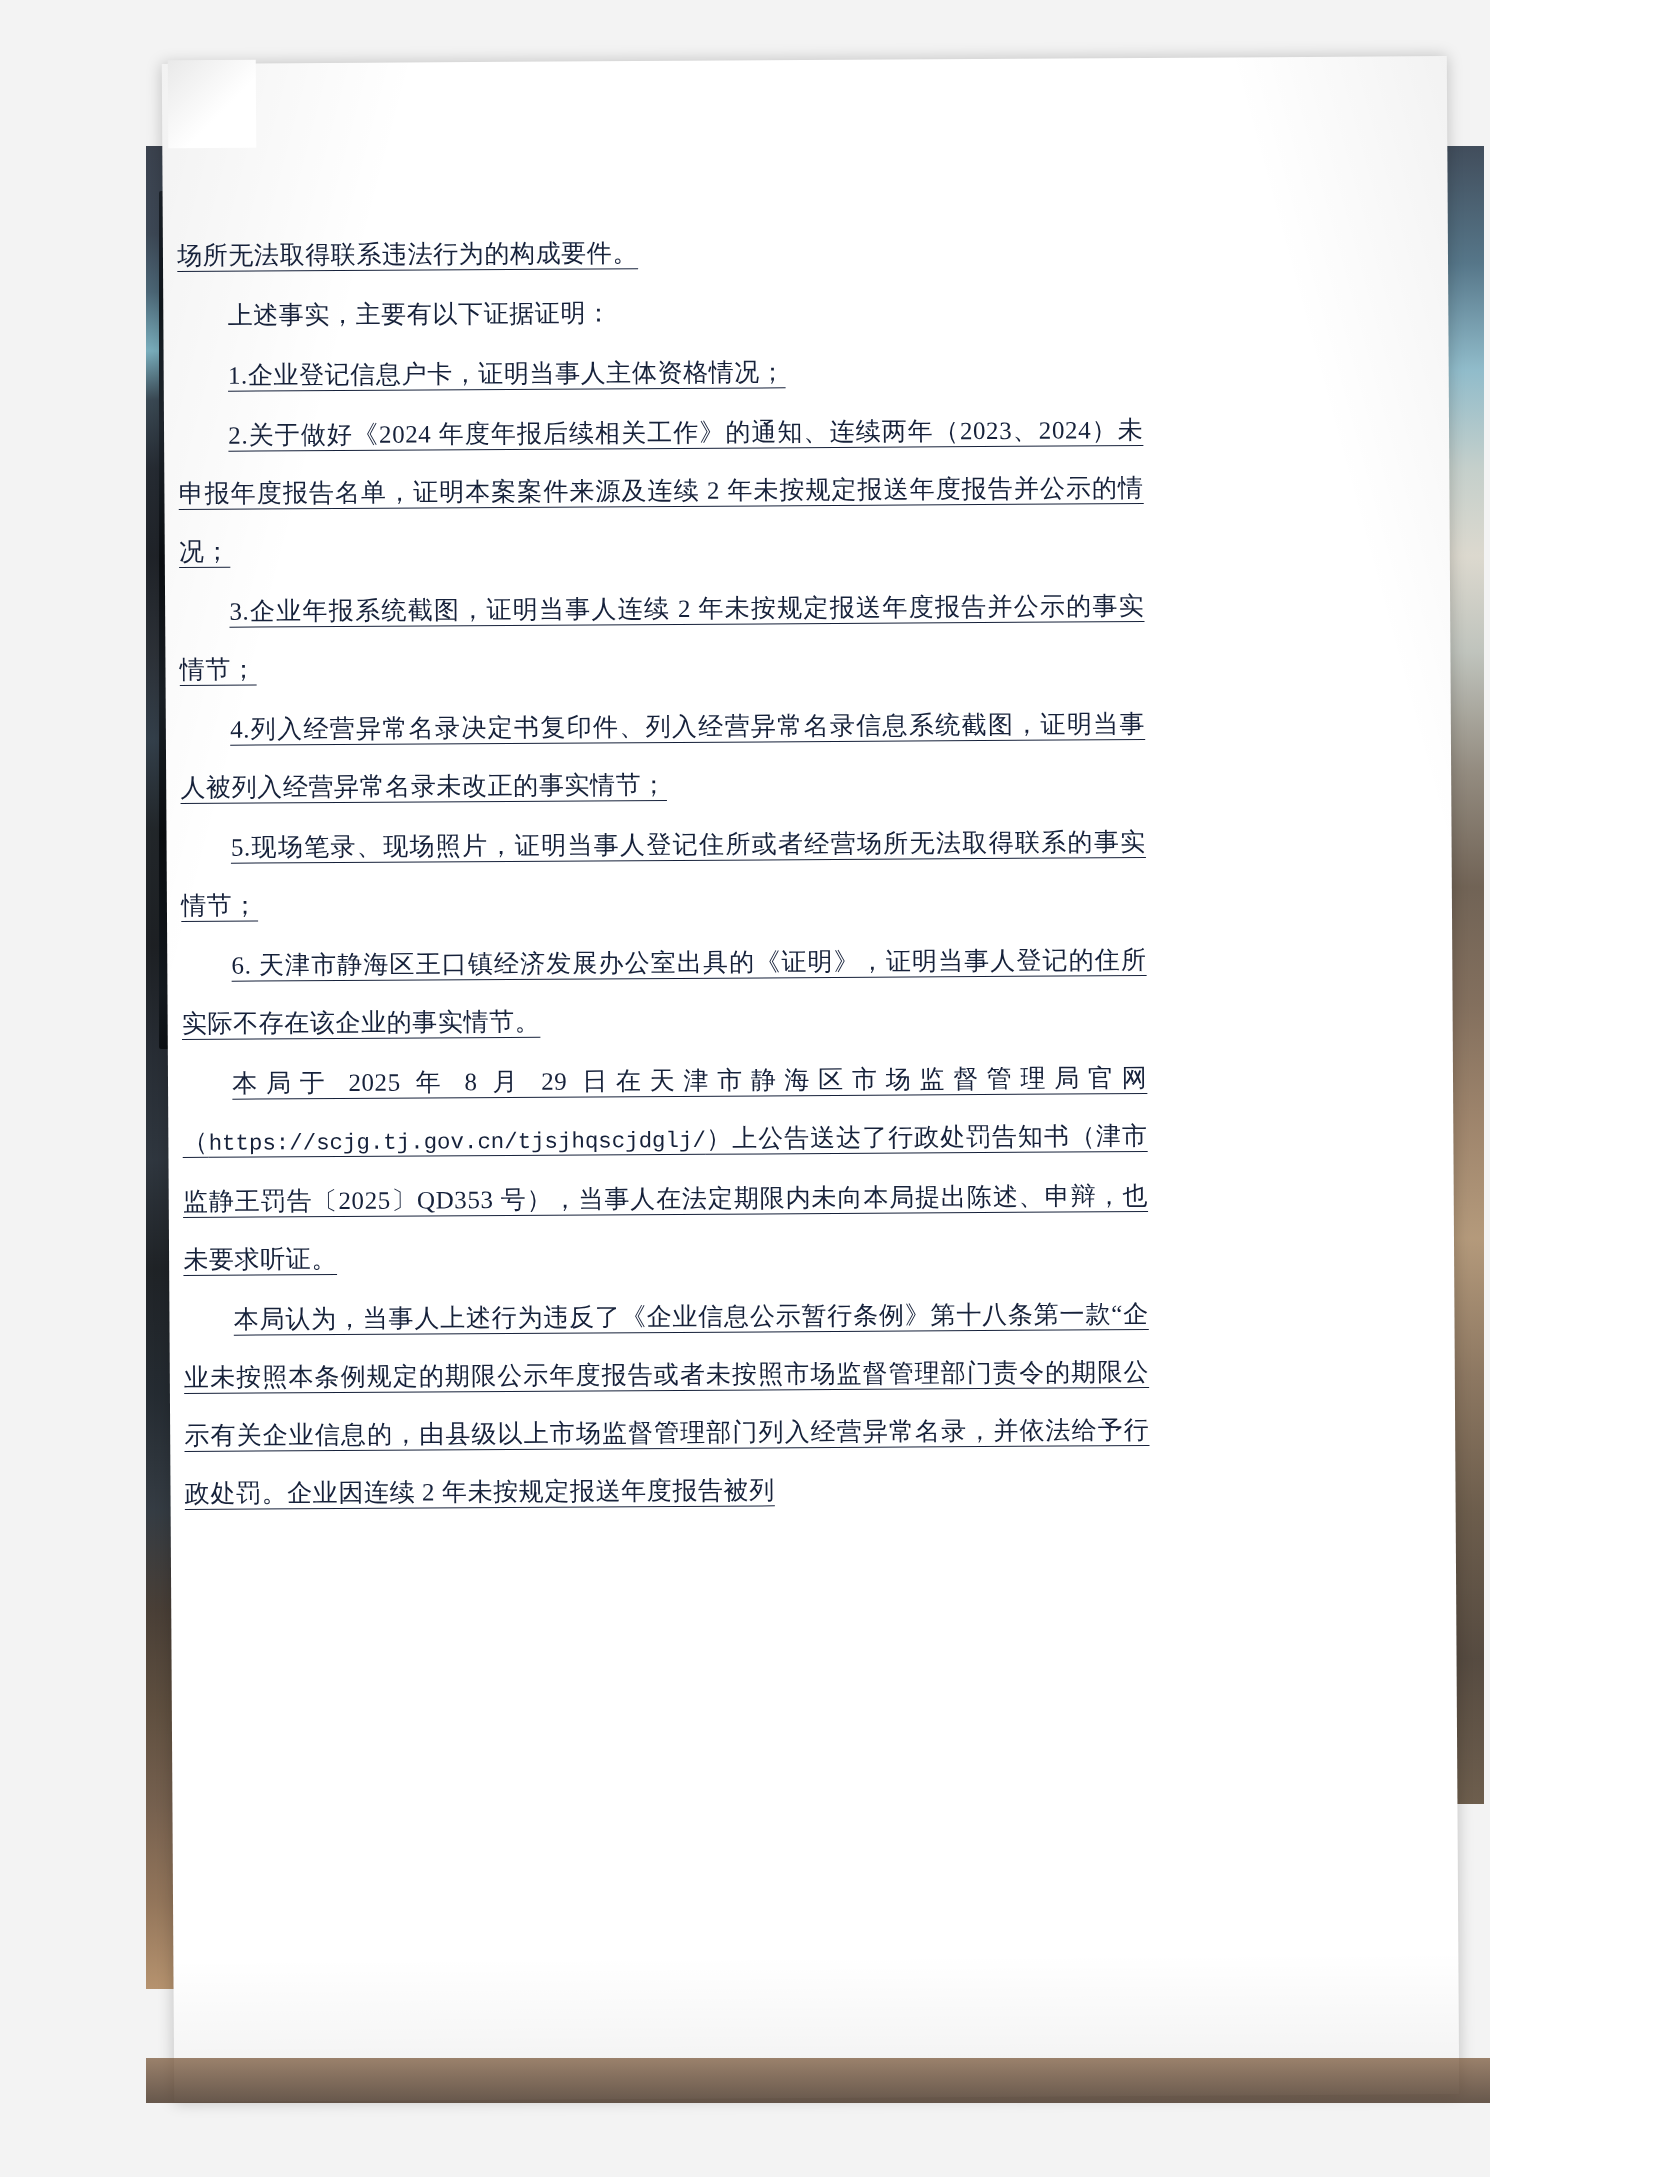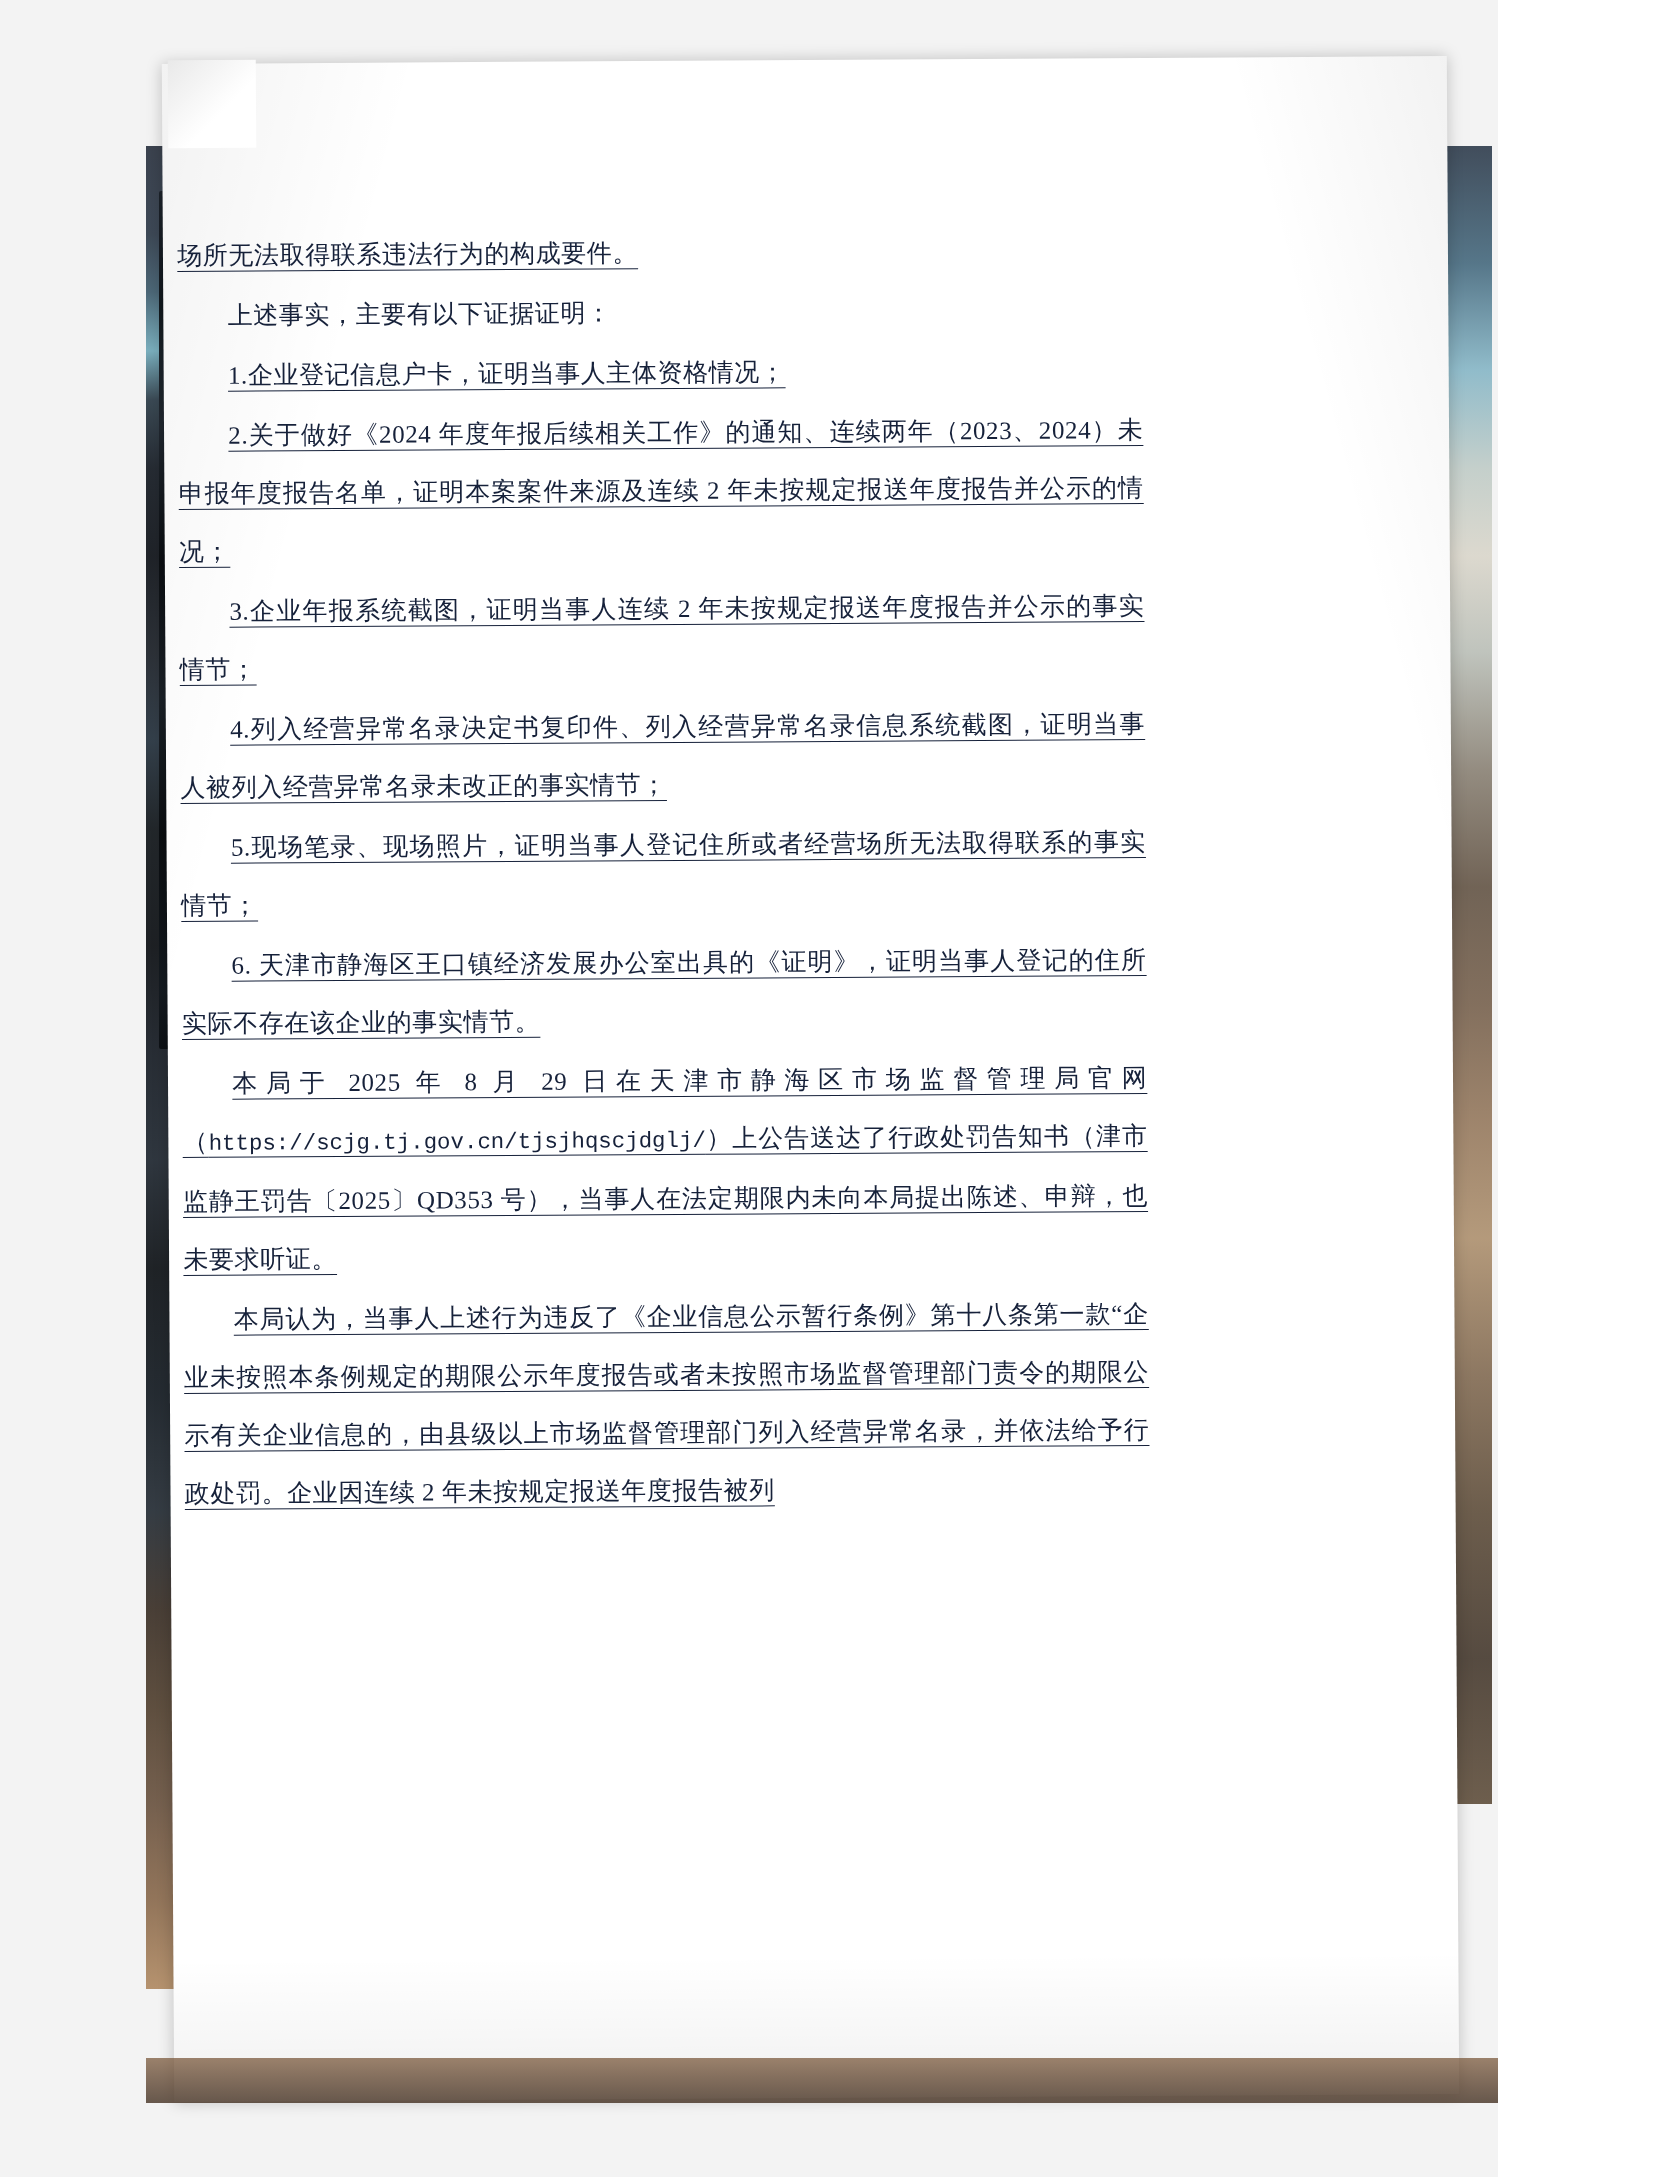--- a/index.html
+++ b/index.html
@@ -8,21 +8,20 @@
     padding: 0;
     background: #ffffff;
   }
   #page {
     position: relative;
     width: 1490px;
     height: 2178px;
     overflow: hidden;
     background: #ef4444;
     font-family: "Liberation Serif", "DejaVu Serif", serif;
-    padding-left: 8px;
   }
 
   
   .scan-bg {
     position: absolute;
     inset: 0;
     background: #f3f3f3;
   }
   
   .left-photo-strip {

